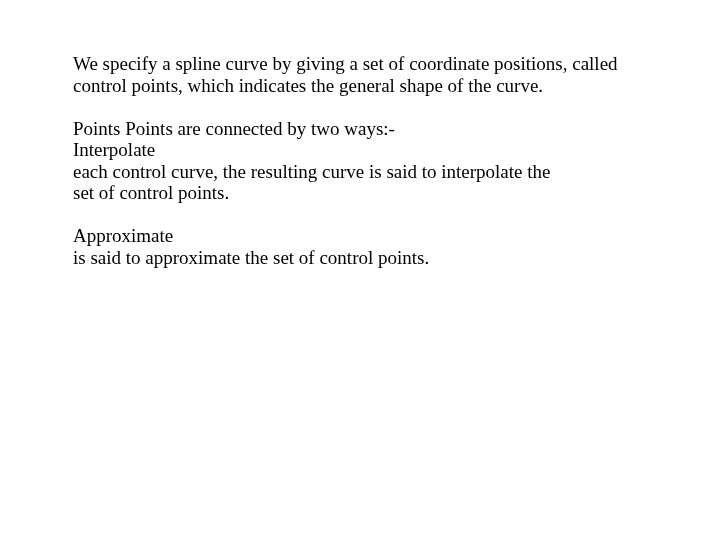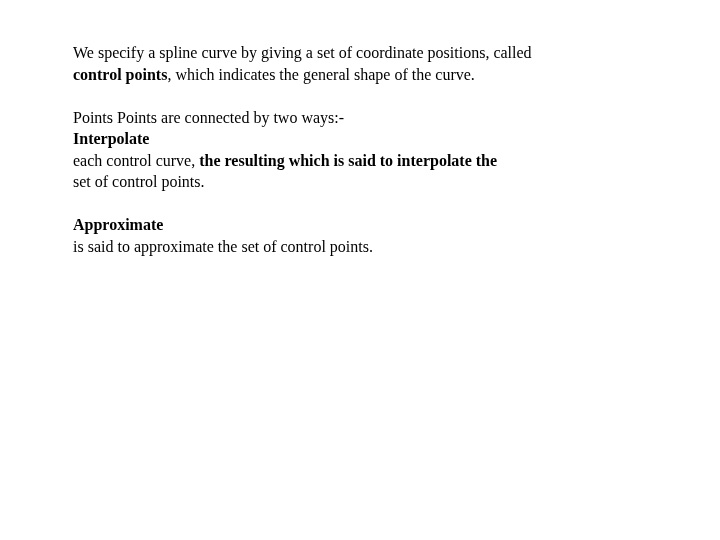--- a/index.html
+++ b/index.html
@@ -11,43 +11,43 @@
       width: 720px;
       height: 540px;
       position: relative;
       overflow: hidden;
       font-family: "Liberation Serif", "DejaVu Serif", serif;
       color: #000000;
     }
     .slide {
       position: absolute;
       left: 73px;
-      top: 42px;
+      top: 53px;
       width: 640px;
-      font-size: 16px;
+      font-size: 19px;
       line-height: 21.5px;
     }
     .para { margin: 0; }
     .line { display: block; white-space: nowrap; }
     .gap { height: 21.5px; }
-    b { font-weight: bold; }
+    b { font-weight: normal; }
   </style>
 </head>
 <body>
 
 <div class="slide">
   <p class="para">
     <span class="line">We specify a spline curve by  giving a set of coordinate positions, called</span>
     <span class="line"><b>control points</b><span>, which indicates the general shape of the curve.</span></span>
   </p>
   <div class="gap"></div>
   <p class="para">
     <span class="line">Points Points are connected by two ways:-</span>
     <b class="line">Interpolate</b>
-    <span class="line"><span>each control curve, </span><b>the resulting which is said to interpolate the</b></span>
+    <span class="line"><span>each control curve, </span><b>the resulting curve is said to interpolate the</b></span>
     <span class="line">set of control points.</span>
   </p>
   <div class="gap"></div>
   <p class="para">
     <b class="line">Approximate</b>
     <span class="line">is said to approximate the set of control points.</span>
   </p>
 </div>
 
 </body></html>

